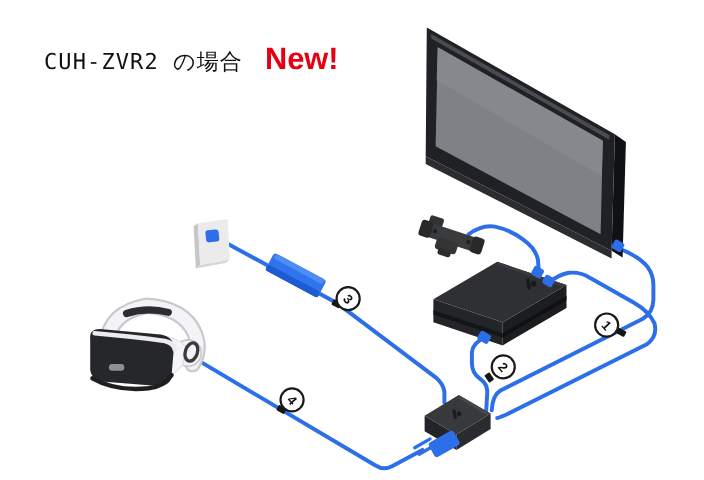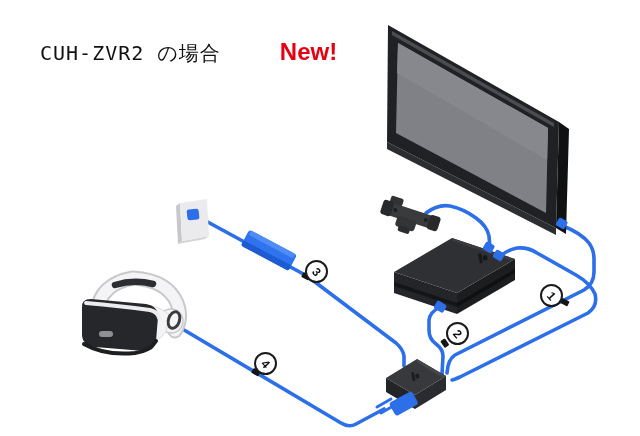--- a/index.html
+++ b/index.html
@@ -2,30 +2,30 @@
 <html><head>
 <meta charset="utf-8">
 <style>
   html,body{margin:0;padding:0;background:#fff;}
   .stage{
     position:relative;width:640px;height:436px;background:#fff;overflow:hidden;
     font-family:"Liberation Sans",sans-serif;
   }
   .stage svg{position:absolute;left:0;top:0;}
   .header{
-    position:absolute;left:40px;top:38px;display:flex;align-items:baseline;white-space:nowrap;gap:39px;
+    position:absolute;left:40px;top:38px;display:flex;align-items:baseline;white-space:nowrap;
   }
   .title{
     font-family:"DejaVu Sans Mono","Liberation Mono",monospace;
     font-size:20px;color:#111;letter-spacing:1px;font-weight:500;
   }
   .badge{
     margin-left:20px;
     font-family:"Liberation Sans",sans-serif;
-    font-size:24px;font-weight:bold;color:#e60012;
+    font-size:28px;font-weight:bold;color:#e60012;
   }
   .callout{
     position:absolute;width:23px;height:23px;border:2.5px solid #1a1a1a;border-radius:50%;
     background:#fff;box-sizing:border-box;display:flex;align-items:center;justify-content:center;
   }
   .callout span{
     font-size:12px;font-weight:bold;color:#111;transform:rotate(48deg);line-height:1;
   }
 </style>
 </head>

